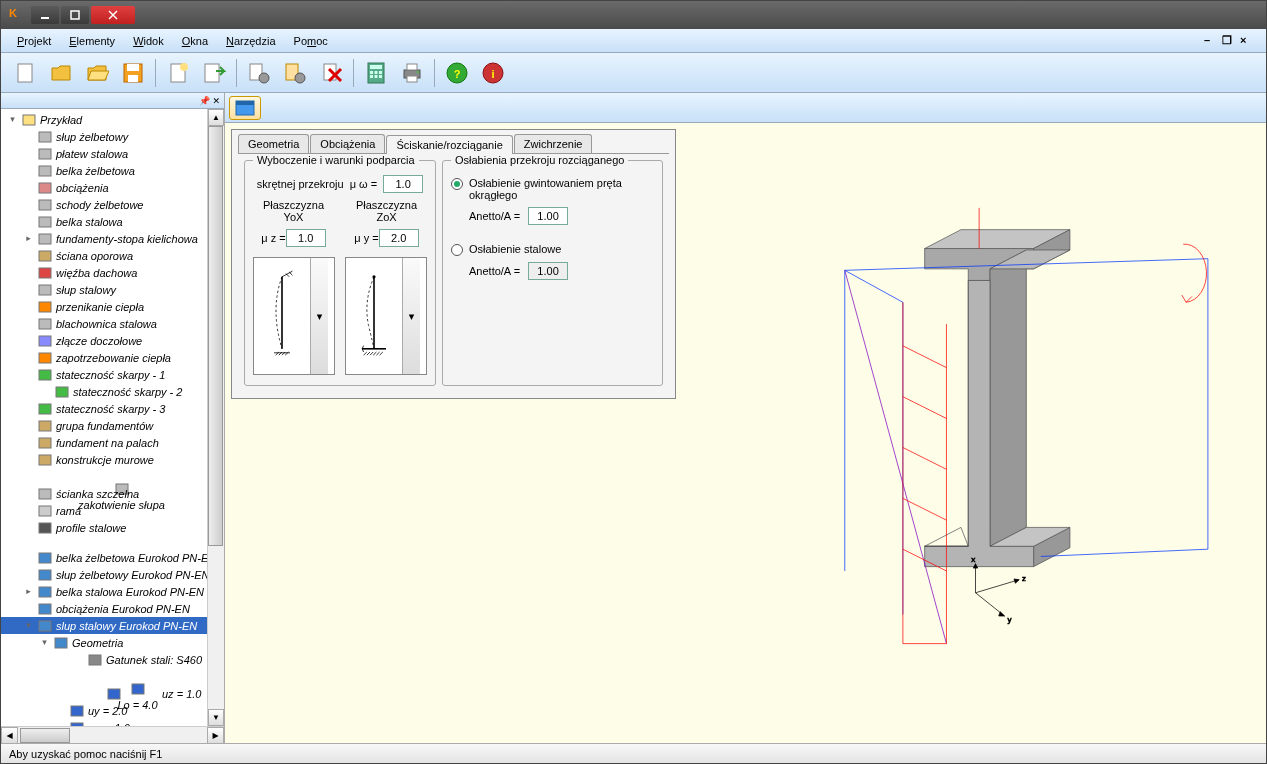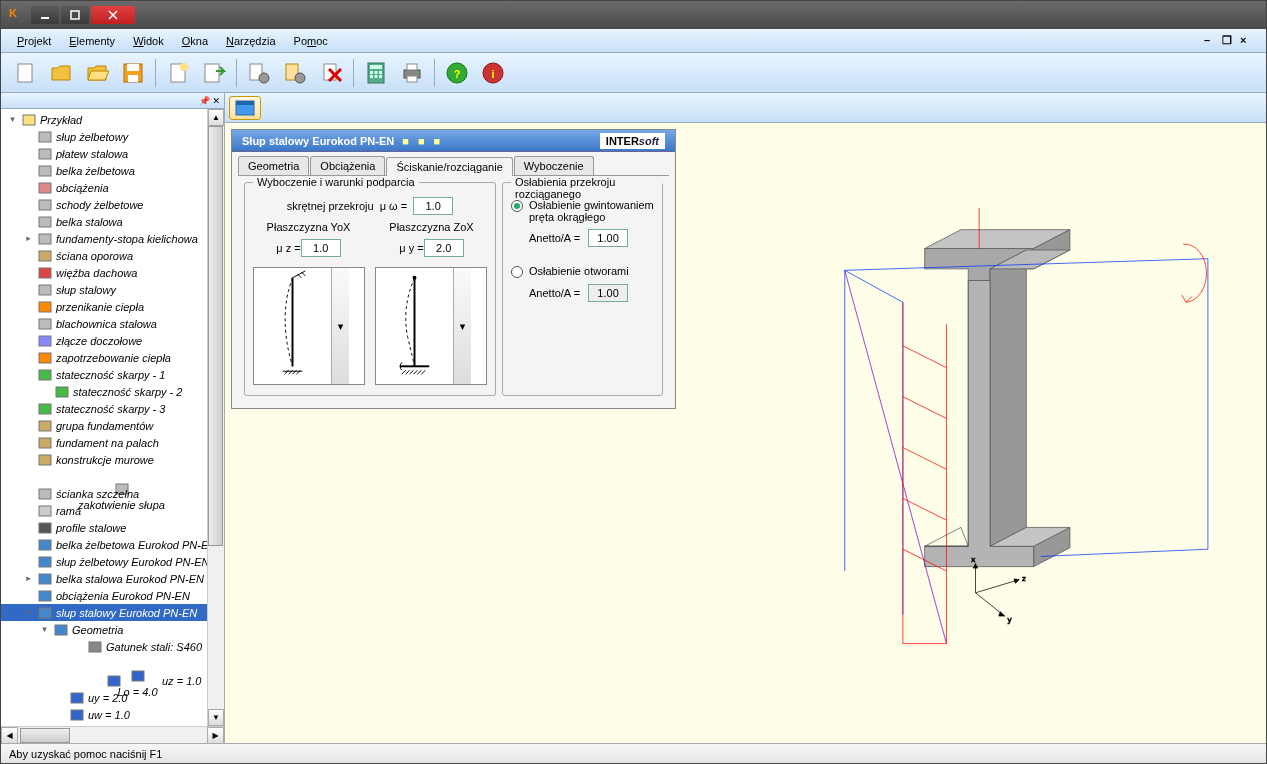--- a/index.html
+++ b/index.html
@@ -47,21 +47,21 @@
     .panel-title { height: 22px; background: linear-gradient(#77a8e8,#3c77c8); color: #fff; font-weight: bold; font-size: 12px; display: flex; align-items: center; padding: 0 10px; border-bottom: 1px solid #669;}
     .panel-title .brand { margin-left: auto; font-style: italic; color: #224; background: #fff; padding: 1px 6px; font-size: 12px;}
     .panel-title .brand b { color: #000; font-style: normal;}
     .panel-title .dots { margin: 0 8px; letter-spacing: 3px; color: #ff9;}
     .tabs { display: flex; padding: 4px 6px 0 6px; gap: 1px; }
     .tab { padding: 3px 9px; background: #e8e8e8; border: 1px solid #999; border-bottom: none; cursor: pointer; border-radius: 3px 3px 0 0; position: relative;}
     .tab.active { background: #f4f4f4; z-index: 2; top: 1px;}
     .panel-body { border-top: 1px solid #999; margin: 0 6px 6px 6px; padding: 6px; display: flex; gap: 6px; position: relative; z-index: 1;}
     .groupbox { border: 1px solid #aaa; border-radius: 3px; padding: 8px 8px 10px 8px; position: relative; background: #f4f4f4;}
     .groupbox-title { position: absolute; top: -7px; left: 8px; background: #f4f4f4; padding: 0 4px; }
-    .gb-left { width: 252px; }
+    .gb-left { width: 192px; }
     .gb-right { flex: 1; }
     .row { display: flex; align-items: center; gap: 6px; margin: 6px 0;}
     .field { width: 40px; height: 18px; border: 1px solid #7a9; background: #fff; text-align: center; padding: 1px;}
     .col-labels { display: flex; gap: 12px; margin-top: 6px;}
     .col-label { flex: 1; text-align: center;}
     .mu-row { display: flex; gap: 12px; margin-top: 6px; align-items: center;}
     .mu-cell { flex: 1; display: flex; align-items: center; justify-content: center; gap: 0;}
     .diag-row { display: flex; gap: 10px; margin-top: 10px;}
     .diag { flex: 1; height: 118px; border: 1px solid #888; background: #fff; display: flex; position: relative;}
     .diag svg { width: 70%; height: 100%;}
@@ -435,21 +435,21 @@
           </div>
           <div class="tree-item" style="padding-left: 22px;">
             <span class="tree-expander"></span>
             <span class="tree-icon">
               <svg width="14" height="12">
                 <rect x="1" y="1" width="12" height="10" fill="#555" stroke="#777"></rect>
               </svg>
             </span>
             <span class="tree-label">profile stalowe</span>
           </div>
-          <div class="tree-item" style="padding-left: 22px;">
+          <div class="tree-item" style="padding-left: 22px; margin-top: 13px;">
             <span class="tree-expander"></span>
             <span class="tree-icon">
               <svg width="14" height="12">
                 <rect x="1" y="1" width="12" height="10" fill="#48c" stroke="#777"></rect>
               </svg>
             </span>
             <span class="tree-label">belka żelbetowa Eurokod PN-E</span>
           </div>
           <div class="tree-item" style="padding-left: 22px;">
             <span class="tree-expander"></span>
@@ -569,30 +569,25 @@
         <div class="view-btn">
             <svg width="20" height="16" viewBox="0 0 20 16">
               <rect x="1" y="1" width="18" height="14" fill="#49e" stroke="#26a"></rect>
               <rect x="1" y="1" width="18" height="4" fill="#26a"></rect>
             </svg>
           </div>
       </div>
       <div class="main-canvas">
 
         <div class="panel">
-          <div class="panel-title">
-            <span>Słup stalowy Eurokod PN-EN</span>
-            <span class="dots">■ ■ ■</span>
-            <span class="brand"><b>INTER</b><span>soft</span></span>
-          </div>
           <div class="tabs">
             <div class="tab">Geometria</div>
             <div class="tab">Obciążenia</div>
             <div class="tab active">Ściskanie/rozciąganie</div>
-            <div class="tab">Wyboczenie</div>
+            <div class="tab">Zwichrzenie</div>
           </div>
           <div class="panel-body">
             <div class="groupbox gb-left">
               <span class="groupbox-title">Wyboczenie i warunki podparcia</span>
               <div class="row" style="justify-content:center;">
                 <span>skrętnej przekroju</span>
                 <span>μ ω  =</span>
                 <input class="field" value="1.0" style="">
               </div>
               <div class="col-labels">
@@ -648,21 +643,21 @@
               <div class="radio-row">
                 <div class="radio checked"></div>
                 <span class="radio-label">Osłabienie gwintowaniem pręta okrągłego</span>
               </div>
               <div class="netto-row">
                 <span>Anetto/A =</span>
                 <input class="field" value="1.00" style="">
               </div>
               <div class="radio-row" style="margin-top:18px;">
                 <div class="radio"></div>
-                <span class="radio-label">Osłabienie otworami</span>
+                <span class="radio-label">Osłabienie stalowe</span>
               </div>
               <div class="netto-row">
                 <span>Anetto/A =</span>
                 <input class="field" style="background: rgb(238, 238, 238);" readonly="" value="1.00">
               </div>
             </div>
           </div>
         </div>
 
         <div class="drawing">

